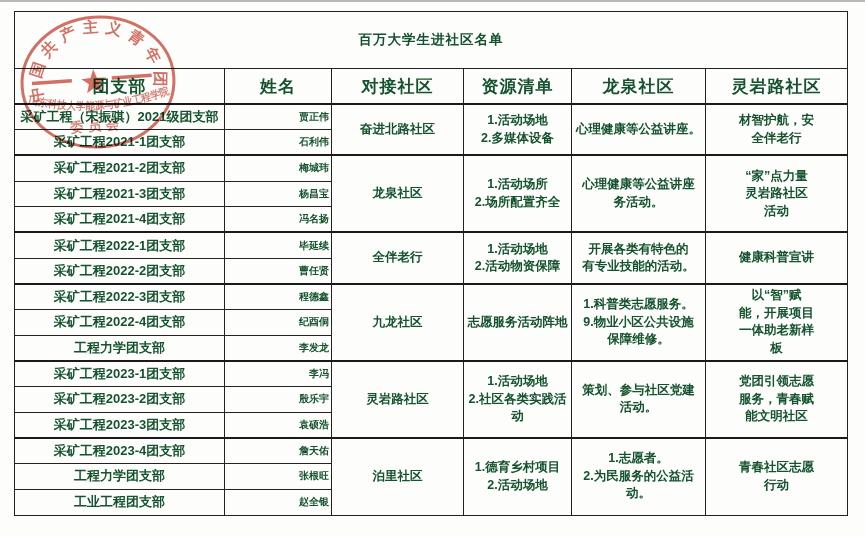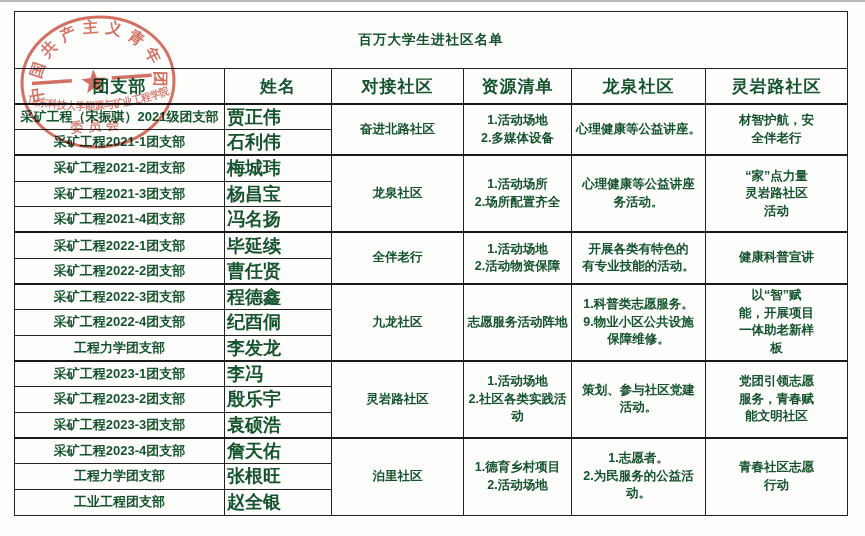--- a/index.html
+++ b/index.html
@@ -43,22 +43,22 @@
   }
   tr.data-row{height:25.7px;}
   tr.group-start td{border-top:2px solid #1a1a1a;}
   td.c-branch{
     text-align:center;
     padding-left:5px;
     font-size:13px;
     white-space:nowrap;
   }
   td.c-name{
-    text-align:left;
-    font-size:18px;
+    text-align:right;
+    font-size:10px;
   }
   td.c-merge{
     text-align:center;
     font-size:12.5px;
     line-height:1.4;
     white-space:pre-line;
   }
   .stamp{
     position:absolute;left:6px;top:4px;width:190px;height:160px;
     mix-blend-mode:multiply;

